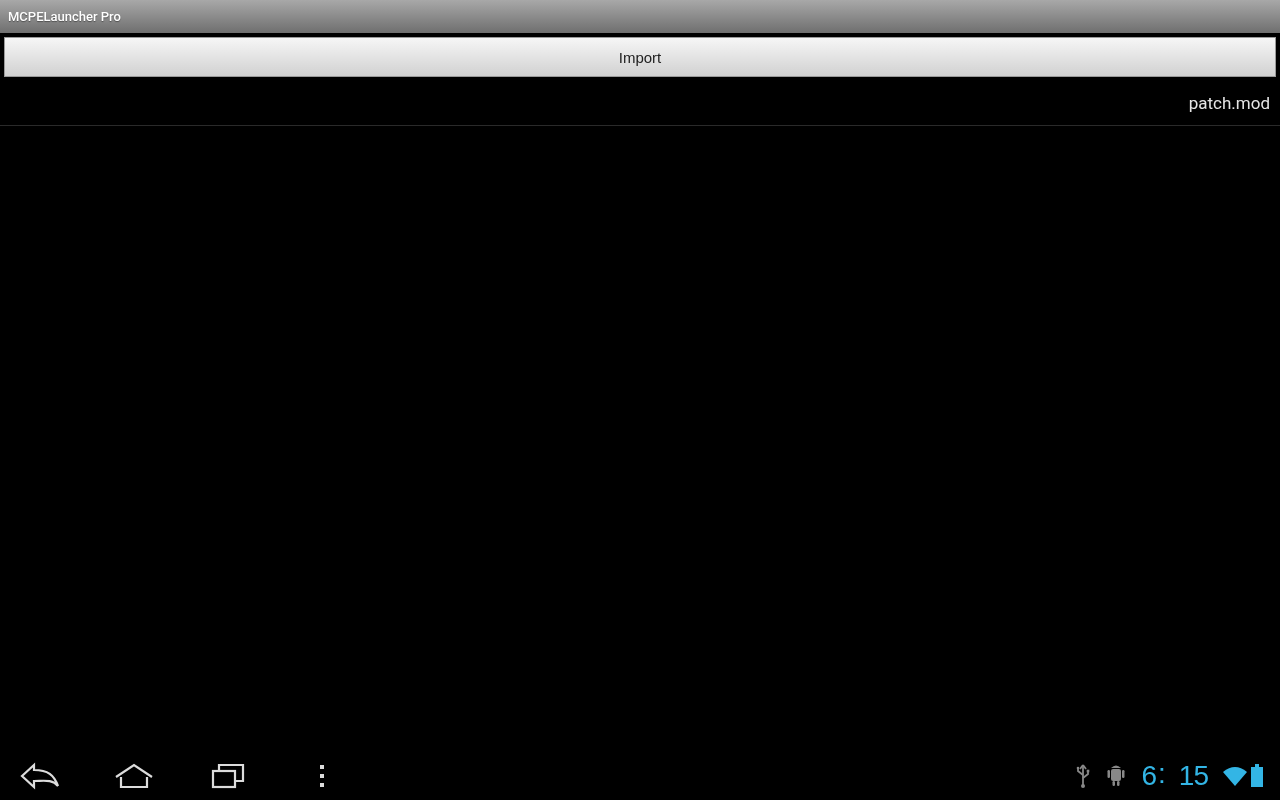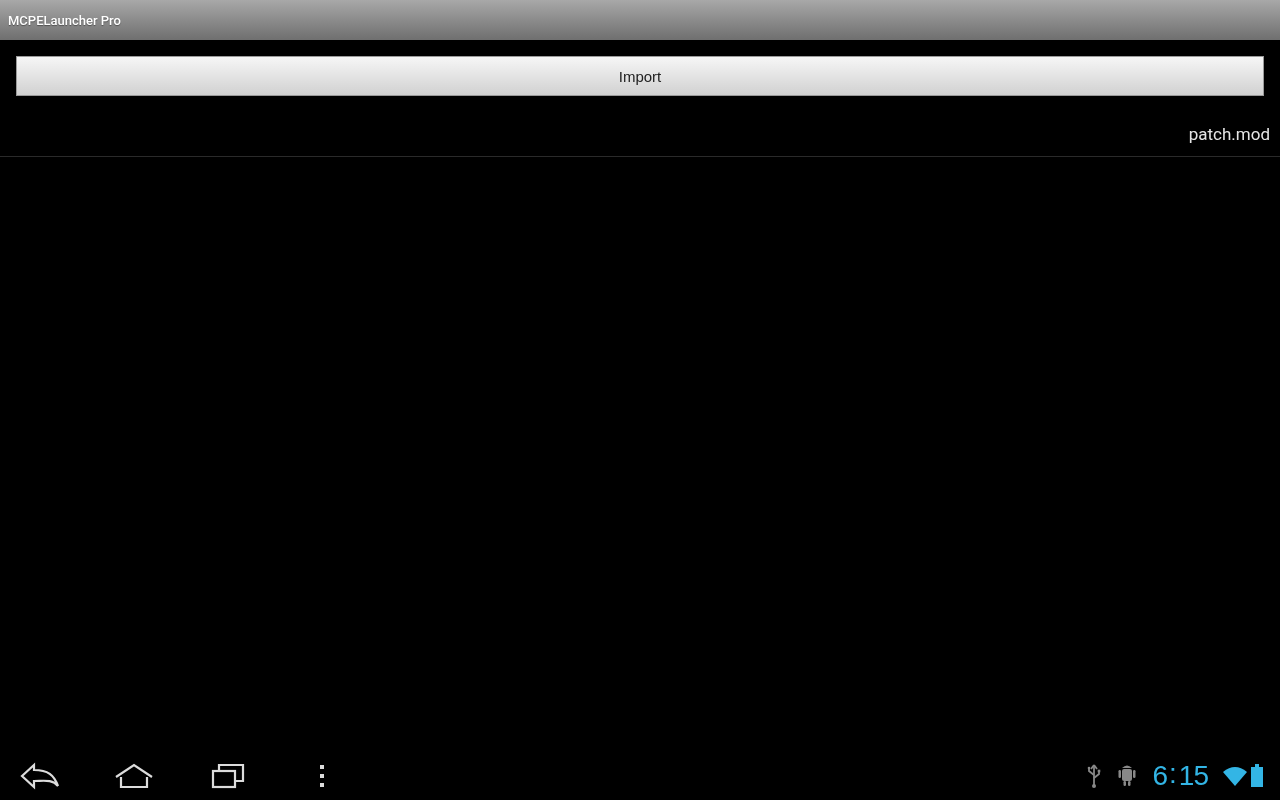--- a/index.html
+++ b/index.html
@@ -9,33 +9,33 @@
     }
     html, body {
       width: 1280px;
       height: 800px;
       overflow: hidden;
       background: #000;
       font-family: Roboto, "Helvetica Neue", Arial, sans-serif;
       position: relative;
     }
     .titlebar {
-      height: 40px;
+      height: 33px;
       background: linear-gradient(to bottom, #a8a8a8 0%, #6f6f6f 100%);
       color: #fff;
       font-size: 13px;
       font-weight: 500;
       display: flex;
       align-items: center;
       padding: 8px 8px;
       text-shadow: 0 1px 1px rgba(0,0,0,0.4);
       text-align: center;
     }
     .button-row {
-      padding: 16px;
+      padding: 4px;
     }
     .import-button {
       width: 100%;
       height: 40px;
       background: linear-gradient(to bottom, #f6f6f6 0%, #d1d1d1 100%);
       border: 1px solid #9a9a9a;
       color: #222;
       font-size: 15px;
       cursor: pointer;
       display: flex;
@@ -113,21 +113,21 @@
       color: #33b5e5;
       letter-spacing: -1px;
       line-height: 1;
       display: flex;
       align-items: baseline;
     }
     .clock .h {
       margin-right: 2px;
     }
     .clock .m {
-      margin-left: 3px;
+      margin-left: 14px;
     }
     .clock .colon {
       transform: translateY(-2px);
       display: inline-block;
     }
     .clock-icons {
       display: flex;
       align-items: center;
       gap: 2px;
     }

